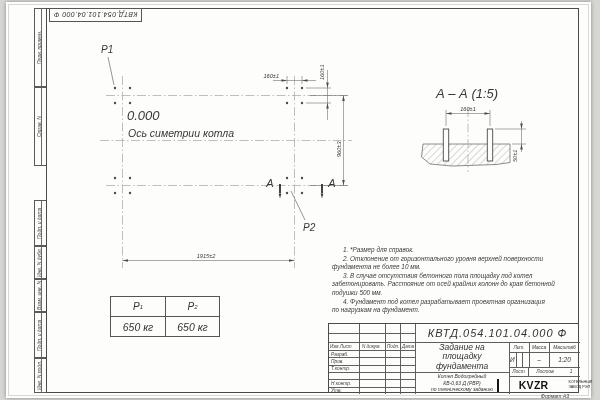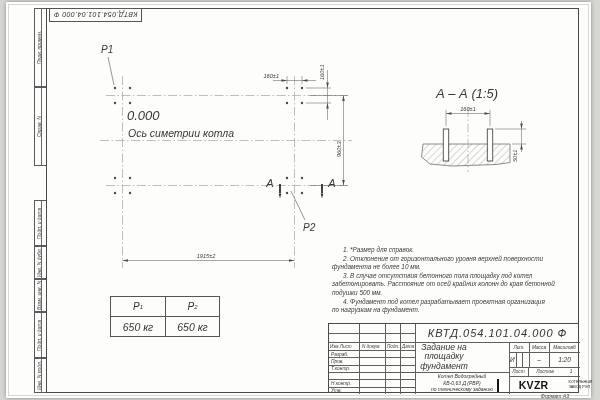--- a/index.html
+++ b/index.html
@@ -34,21 +34,21 @@
   .lt-h2{left:55px;top:0;width:53px;height:20px;border-bottom:1px solid #555;font-size:10px;}
   .lt-v1{left:0;top:20px;width:55px;height:19px;border-right:1px solid #555;font-size:10.5px;}
   .lt-v2{left:55px;top:20px;width:53px;height:19px;font-size:10.5px;}
   .ltable sub{font-size:6px;}
   
   .tblock{left:328px;top:323px;width:251px;height:70px;border:1.1px solid #4a4a4a;color:#333;font-style:italic;}
   .tblock .hl{position:absolute;background:#5f5f5f;height:0.7px;}
   .tblock .vl{position:absolute;background:#5f5f5f;width:0.7px;}
   .tblock .cell{position:absolute;box-sizing:border-box;display:flex;align-items:center;justify-content:center;text-align:center;}
   .tb-doc{left:86px;top:0;width:165px;height:18px;font-size:11px;letter-spacing:1px;white-space:nowrap;}
-  .tb-title{left:68px;top:18px;width:94px;height:30px;flex-direction:column;font-size:8.5px;line-height:9.6px;}
+  .tb-title{left:86px;top:18px;width:94px;height:30px;flex-direction:column;font-size:8.5px;line-height:9.6px;}
   .tb-prod{left:86px;top:48px;width:94px;height:22px;flex-direction:column;font-size:5px;line-height:6.4px;}
   .rev-lbl{position:absolute;font-size:4.6px;white-space:nowrap;color:#3d3d3d;}
   .sig-lbl{position:absolute;left:2px;font-size:4.8px;white-space:nowrap;color:#3d3d3d;}
   .ri-lbl{font-size:4.8px;}
   .ri-val{font-size:6.5px;}
   .logo-row{left:180px;top:52px;width:71px;height:18px;display:flex;align-items:center;justify-content:center;gap:20px;font-style:normal;}
   .spring{width:8px;height:11px;background:repeating-linear-gradient(90deg,#151515 0 1.6px,#fdfdfc 1.6px 3px);border:0.8px solid #151515;}
   .kvzr{font-weight:700;font-size:10.5px;letter-spacing:.3px;color:#111;}
   .cotext{display:flex;flex-direction:column;font-size:3.8px;line-height:4.6px;color:#222;text-align:left;}
   .fmt{left:515px;top:393px;width:80px;text-align:center;font-style:italic;font-size:5.2px;color:#444;}
@@ -271,21 +271,21 @@
   <div class="sig-lbl" style="top:49.5px;"></div>
   <div class="sig-lbl" style="top:56.5px;">Н.контр.</div>
   <div class="sig-lbl" style="top:64px;">Утв.</div>
 
   <div class="cell tb-doc">КВТД.054.101.04.000 Ф</div>
   <div class="hl" style="left:86px;width:165px;top:18px;"></div>
 
   <div class="cell tb-title">
     <div>Задание на</div>
     <div>площадку</div>
-    <div>фундамент</div>
+    <div>фундамента</div>
   </div>
   <div class="hl" style="left:86px;width:94px;top:48px;"></div>
   <div class="cell tb-prod">
     <div>Котел Водогрейный</div>
     <div>КВ-0,63 Д (РВР)</div>
     <div>по техническому заданию</div>
   </div>
 
   <div class="vl" style="left:180px;top:18px;height:52px;"></div>
   <div class="hl" style="left:180px;width:71px;top:28px;"></div>

